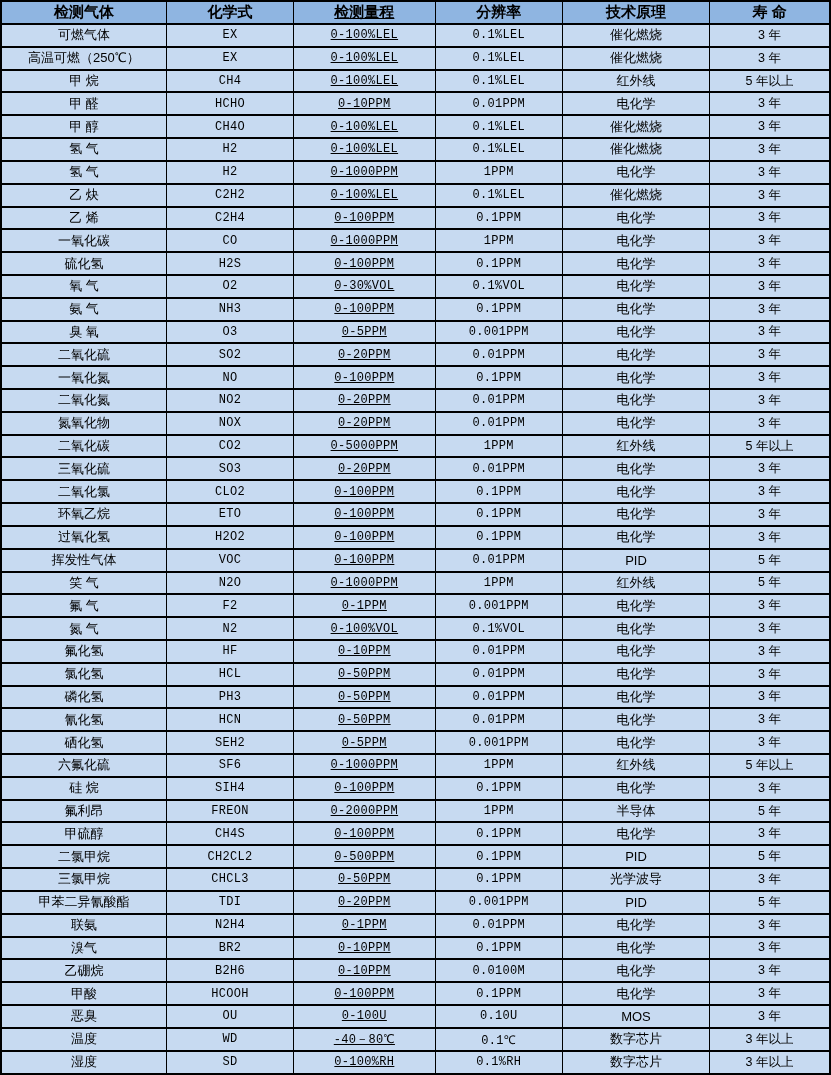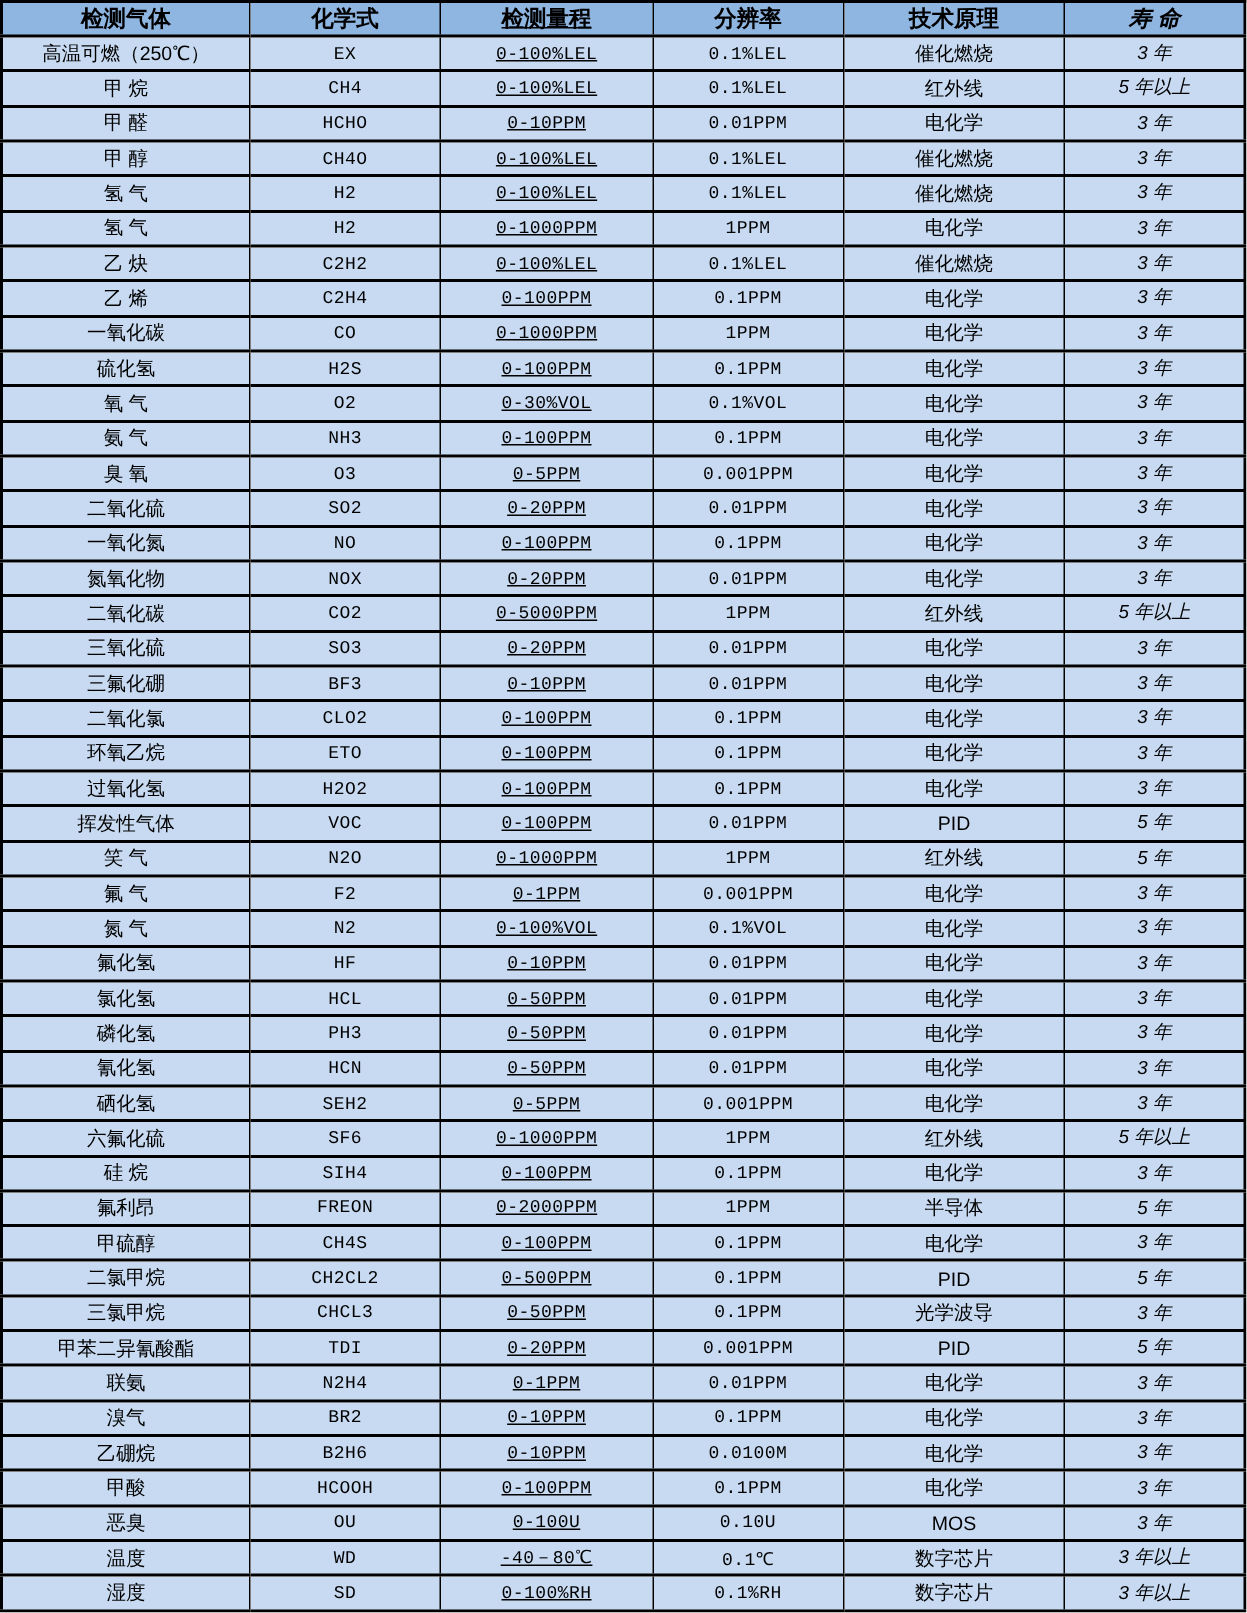--- a/index.html
+++ b/index.html
@@ -47,38 +47,46 @@
     letter-spacing: 0.3px;
   }
   td.col-lifespan { font-size: 12.5px; }
 
   
   .col-gas        { width: 165px; }
   .col-formula    { width: 127px; }
   .col-range      { width: 141px; text-decoration: underline; }
   .col-resolution { width: 127px; }
   .col-principle  { width: 147px; }
-  .col-lifespan   { width: 120px; font-style: italic; }
+  .col-lifespan   { width: 120px; }
 </style>
 </head>
 <body>
 
 <table class="gas-table">
   <thead>
     <tr>
         <th class="col-gas">检测气体</th>
         <th class="col-formula">化学式</th>
         <th class="col-range">检测量程</th>
         <th class="col-resolution">分辨率</th>
         <th class="col-principle">技术原理</th>
         <th class="col-lifespan">寿 命</th>
       </tr>
   </thead>
   <tbody>
       <tr>
+        <td class="col-gas">可燃气体</td>
+        <td class="col-formula">EX</td>
+        <td class="col-range">0-100%LEL</td>
+        <td class="col-resolution">0.1%LEL</td>
+        <td class="col-principle">催化燃烧</td>
+        <td class="col-lifespan">3 年</td>
+      </tr>
+      <tr>
         <td class="col-gas">高温可燃（250℃）</td>
         <td class="col-formula">EX</td>
         <td class="col-range">0-100%LEL</td>
         <td class="col-resolution">0.1%LEL</td>
         <td class="col-principle">催化燃烧</td>
         <td class="col-lifespan">3 年</td>
       </tr>
       <tr>
         <td class="col-gas">甲 烷</td>
         <td class="col-formula">CH4</td>
@@ -185,47 +193,47 @@
       </tr>
       <tr>
         <td class="col-gas">一氧化氮</td>
         <td class="col-formula">NO</td>
         <td class="col-range">0-100PPM</td>
         <td class="col-resolution">0.1PPM</td>
         <td class="col-principle">电化学</td>
         <td class="col-lifespan">3 年</td>
       </tr>
       <tr>
+        <td class="col-gas">二氧化氮</td>
+        <td class="col-formula">NO2</td>
+        <td class="col-range">0-20PPM</td>
+        <td class="col-resolution">0.01PPM</td>
+        <td class="col-principle">电化学</td>
+        <td class="col-lifespan">3 年</td>
+      </tr>
+      <tr>
         <td class="col-gas">氮氧化物</td>
         <td class="col-formula">NOX</td>
         <td class="col-range">0-20PPM</td>
         <td class="col-resolution">0.01PPM</td>
         <td class="col-principle">电化学</td>
         <td class="col-lifespan">3 年</td>
       </tr>
       <tr>
         <td class="col-gas">二氧化碳</td>
         <td class="col-formula">CO2</td>
         <td class="col-range">0-5000PPM</td>
         <td class="col-resolution">1PPM</td>
         <td class="col-principle">红外线</td>
         <td class="col-lifespan">5 年以上</td>
       </tr>
       <tr>
         <td class="col-gas">三氧化硫</td>
         <td class="col-formula">SO3</td>
         <td class="col-range">0-20PPM</td>
-        <td class="col-resolution">0.01PPM</td>
-        <td class="col-principle">电化学</td>
-        <td class="col-lifespan">3 年</td>
-      </tr>
-      <tr>
-        <td class="col-gas">三氟化硼</td>
-        <td class="col-formula">BF3</td>
-        <td class="col-range">0-10PPM</td>
         <td class="col-resolution">0.01PPM</td>
         <td class="col-principle">电化学</td>
         <td class="col-lifespan">3 年</td>
       </tr>
       <tr>
         <td class="col-gas">二氧化氯</td>
         <td class="col-formula">CLO2</td>
         <td class="col-range">0-100PPM</td>
         <td class="col-resolution">0.1PPM</td>
         <td class="col-principle">电化学</td>

